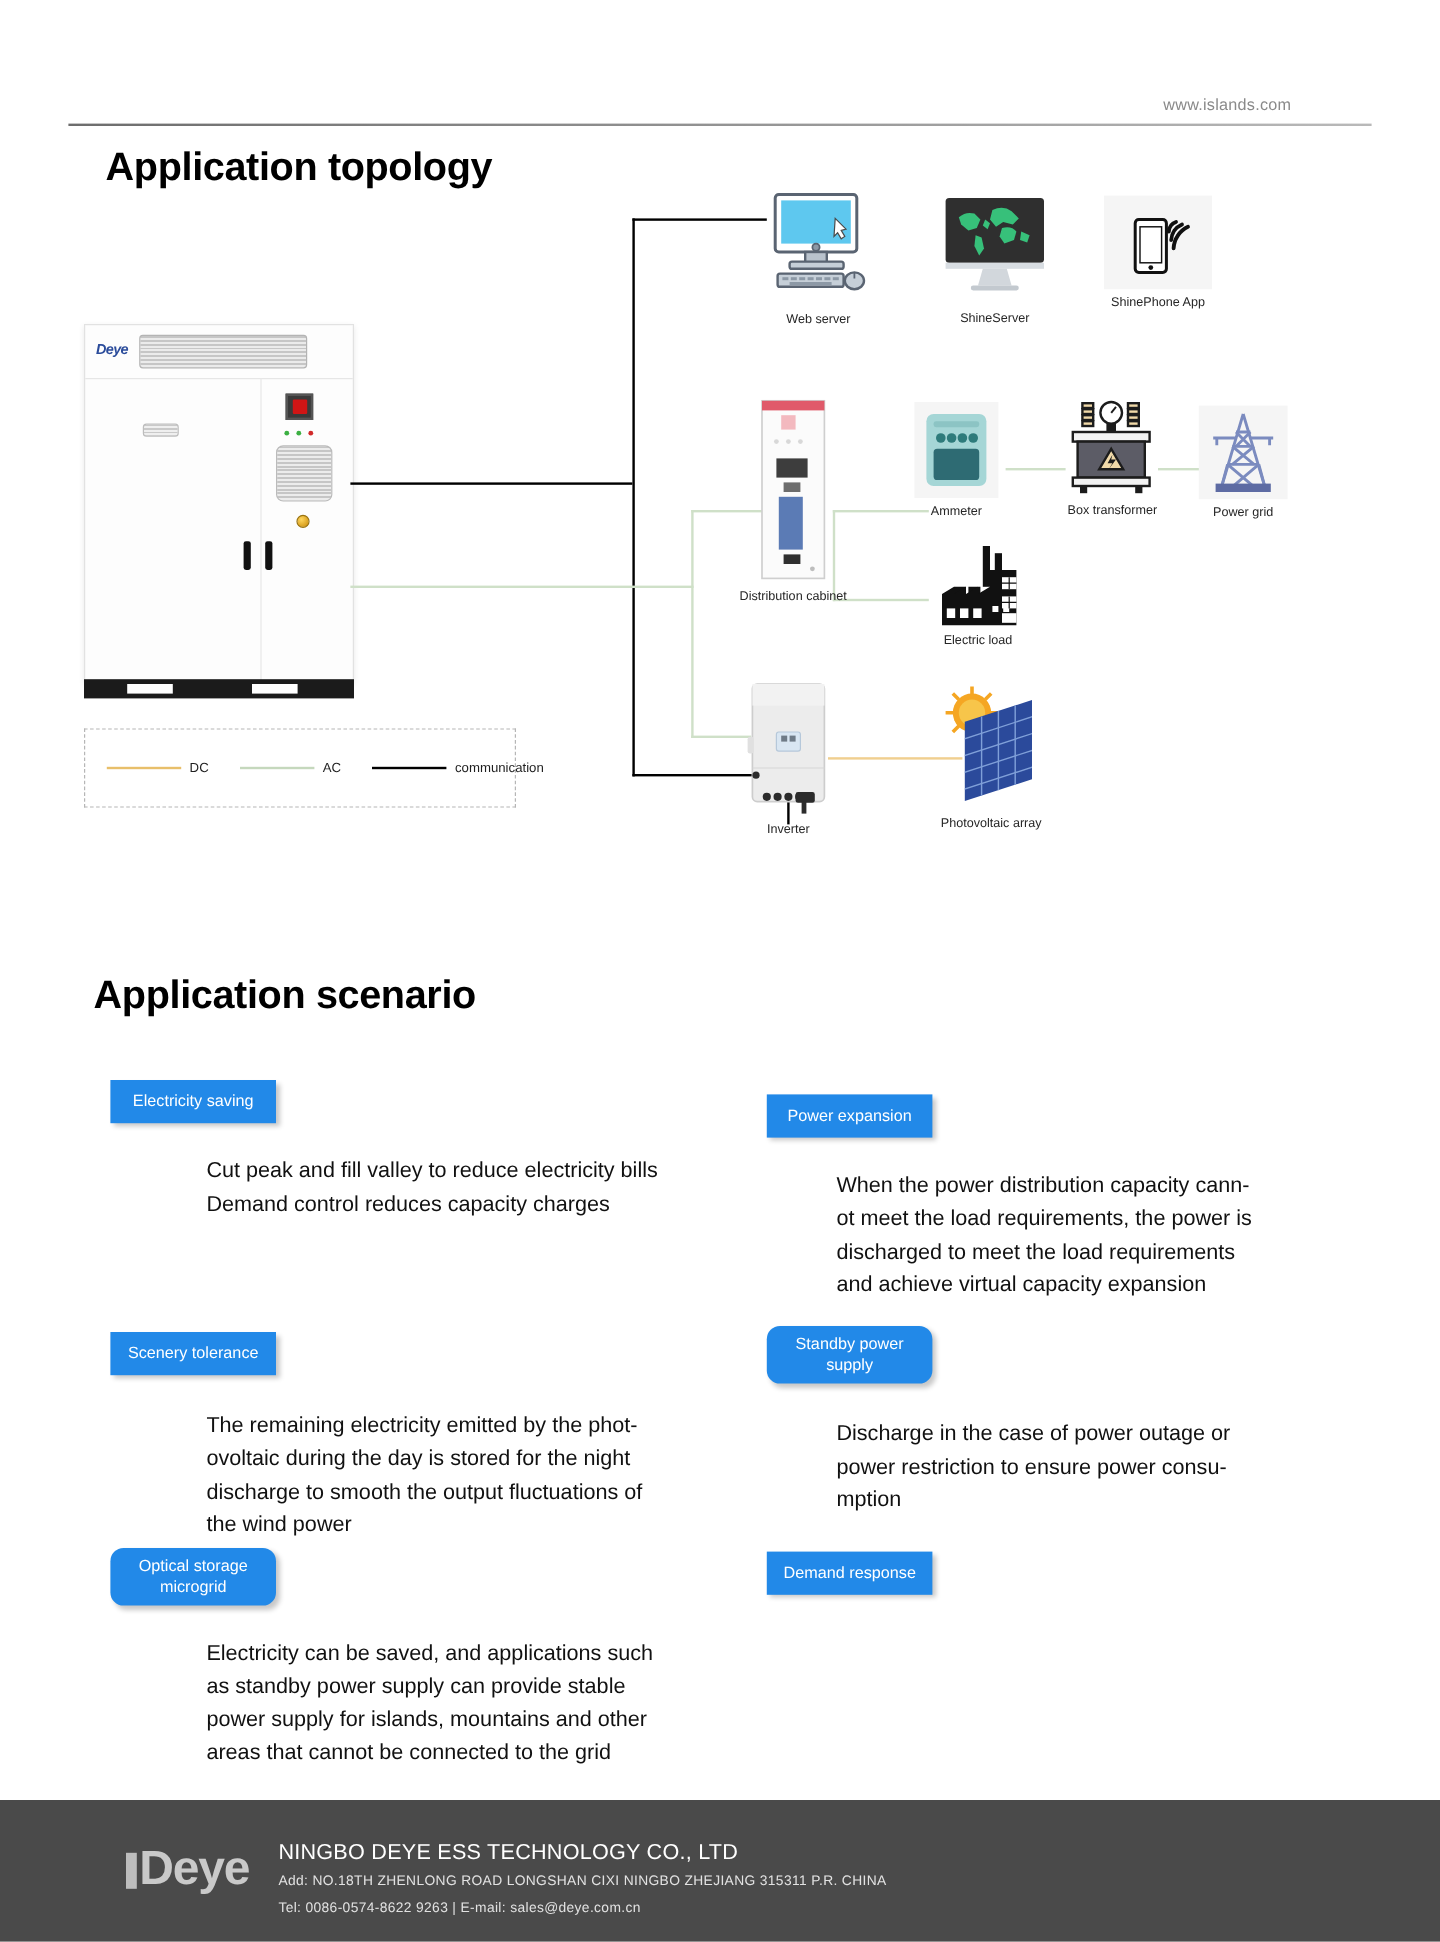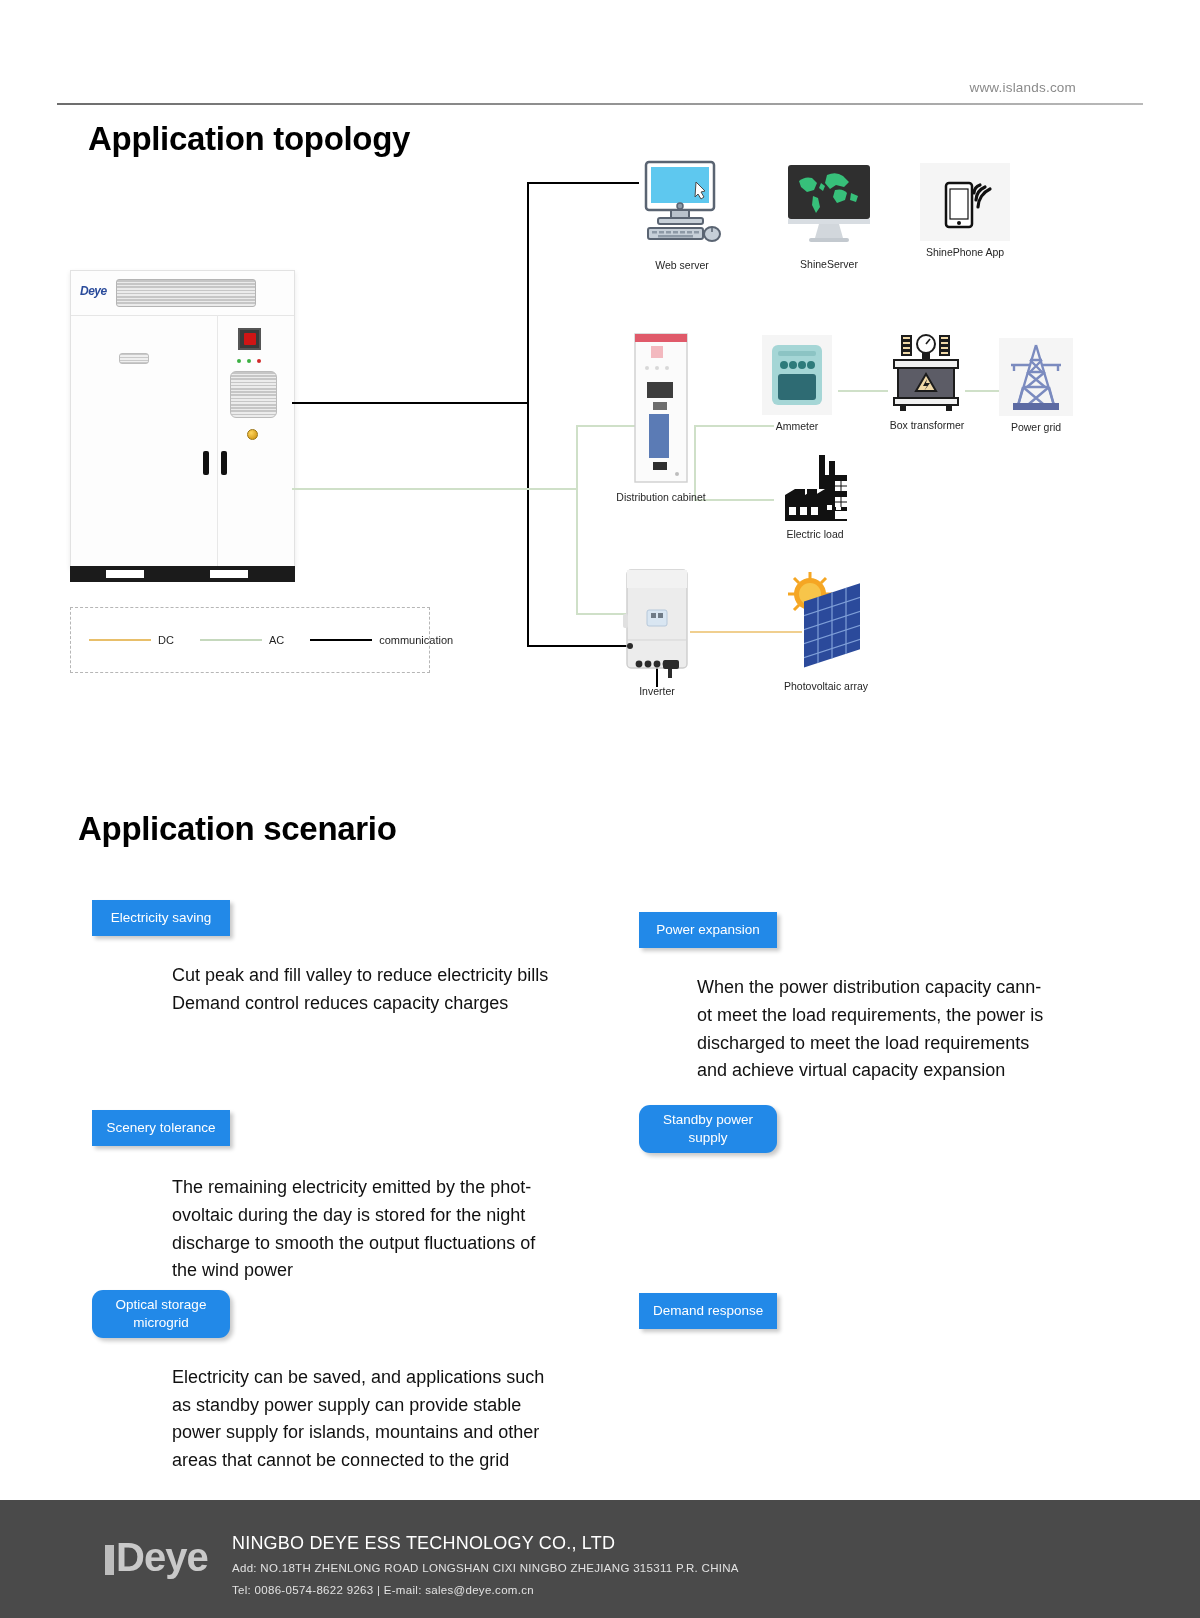--- a/index.html
+++ b/index.html
@@ -444,20 +444,23 @@
   <div class="badge">Scenery tolerance</div>
   <div class="scenario-body" style="margin-top:28px;">The remaining electricity emitted by the phot-
 ovoltaic during the day is stored for the night
 discharge to smooth the output fluctuations of
 the wind power</div>
 </div>
 
 <div class="scenario-block" style="left:639px; top:1105px; width:470px;">
   <div class="badge two-line" style="white-space:pre-line;">Standby power
 supply</div>
+  <div class="scenario-body" style="margin-left:58px; margin-top:28px;">Discharge in the case of power outage or
+power restriction to ensure power consu-
+mption</div>
 </div>
 
 <div class="scenario-block" style="left:92px; top:1290px; width:470px;">
   <div class="badge two-line" style="white-space:pre-line;">Optical storage
 microgrid</div>
   <div class="scenario-body" style="">Electricity can be saved, and applications such
 as standby power supply can provide stable
 power supply for islands, mountains and other
 areas that cannot be connected to the grid</div>
 </div>

